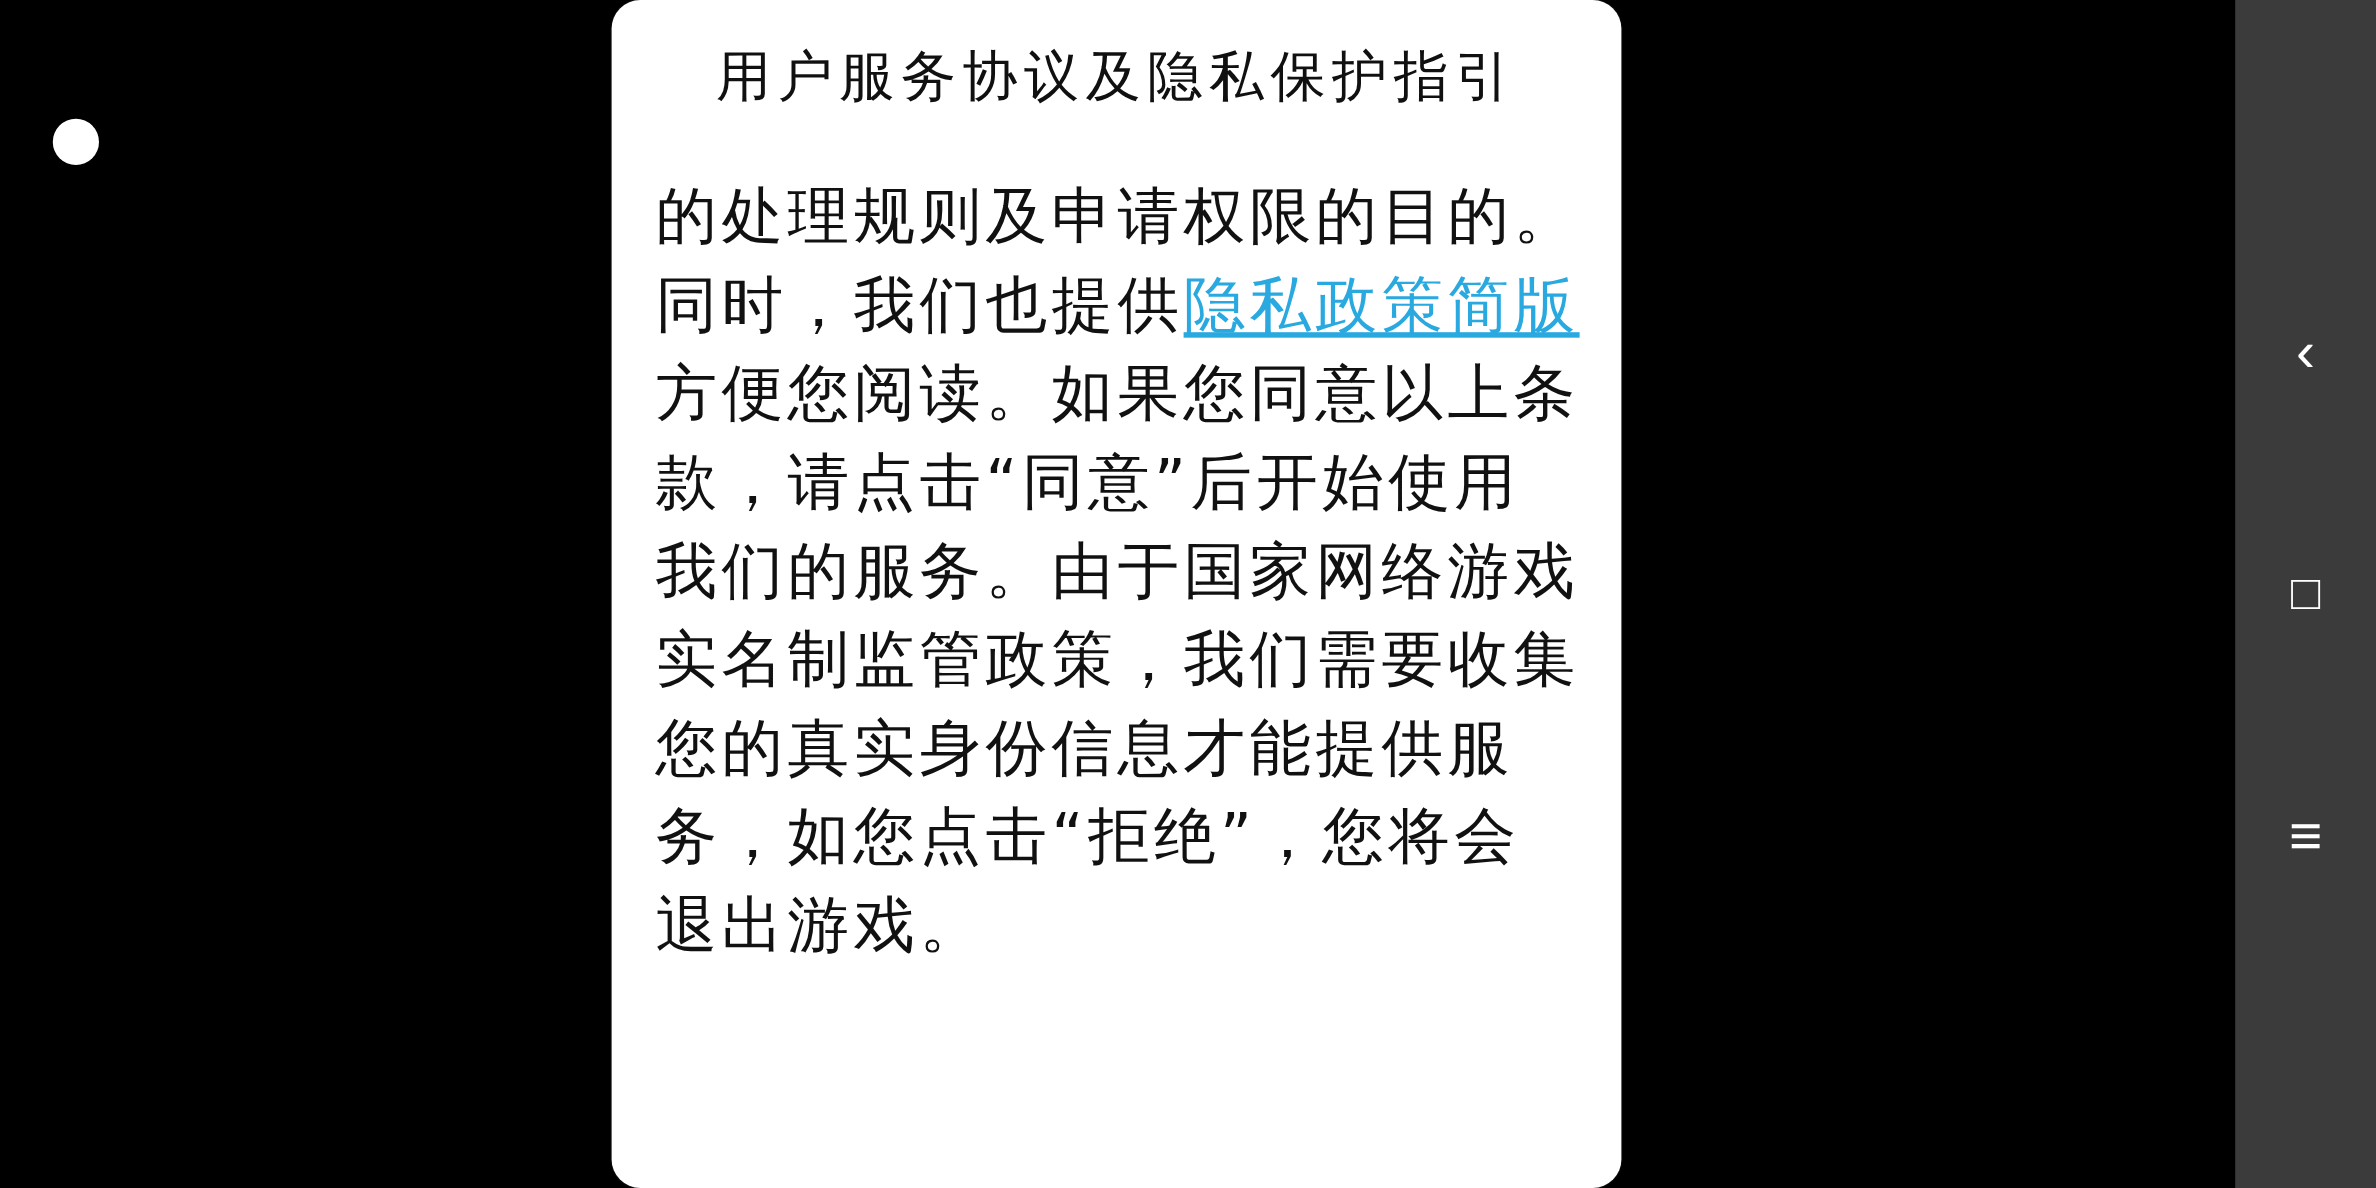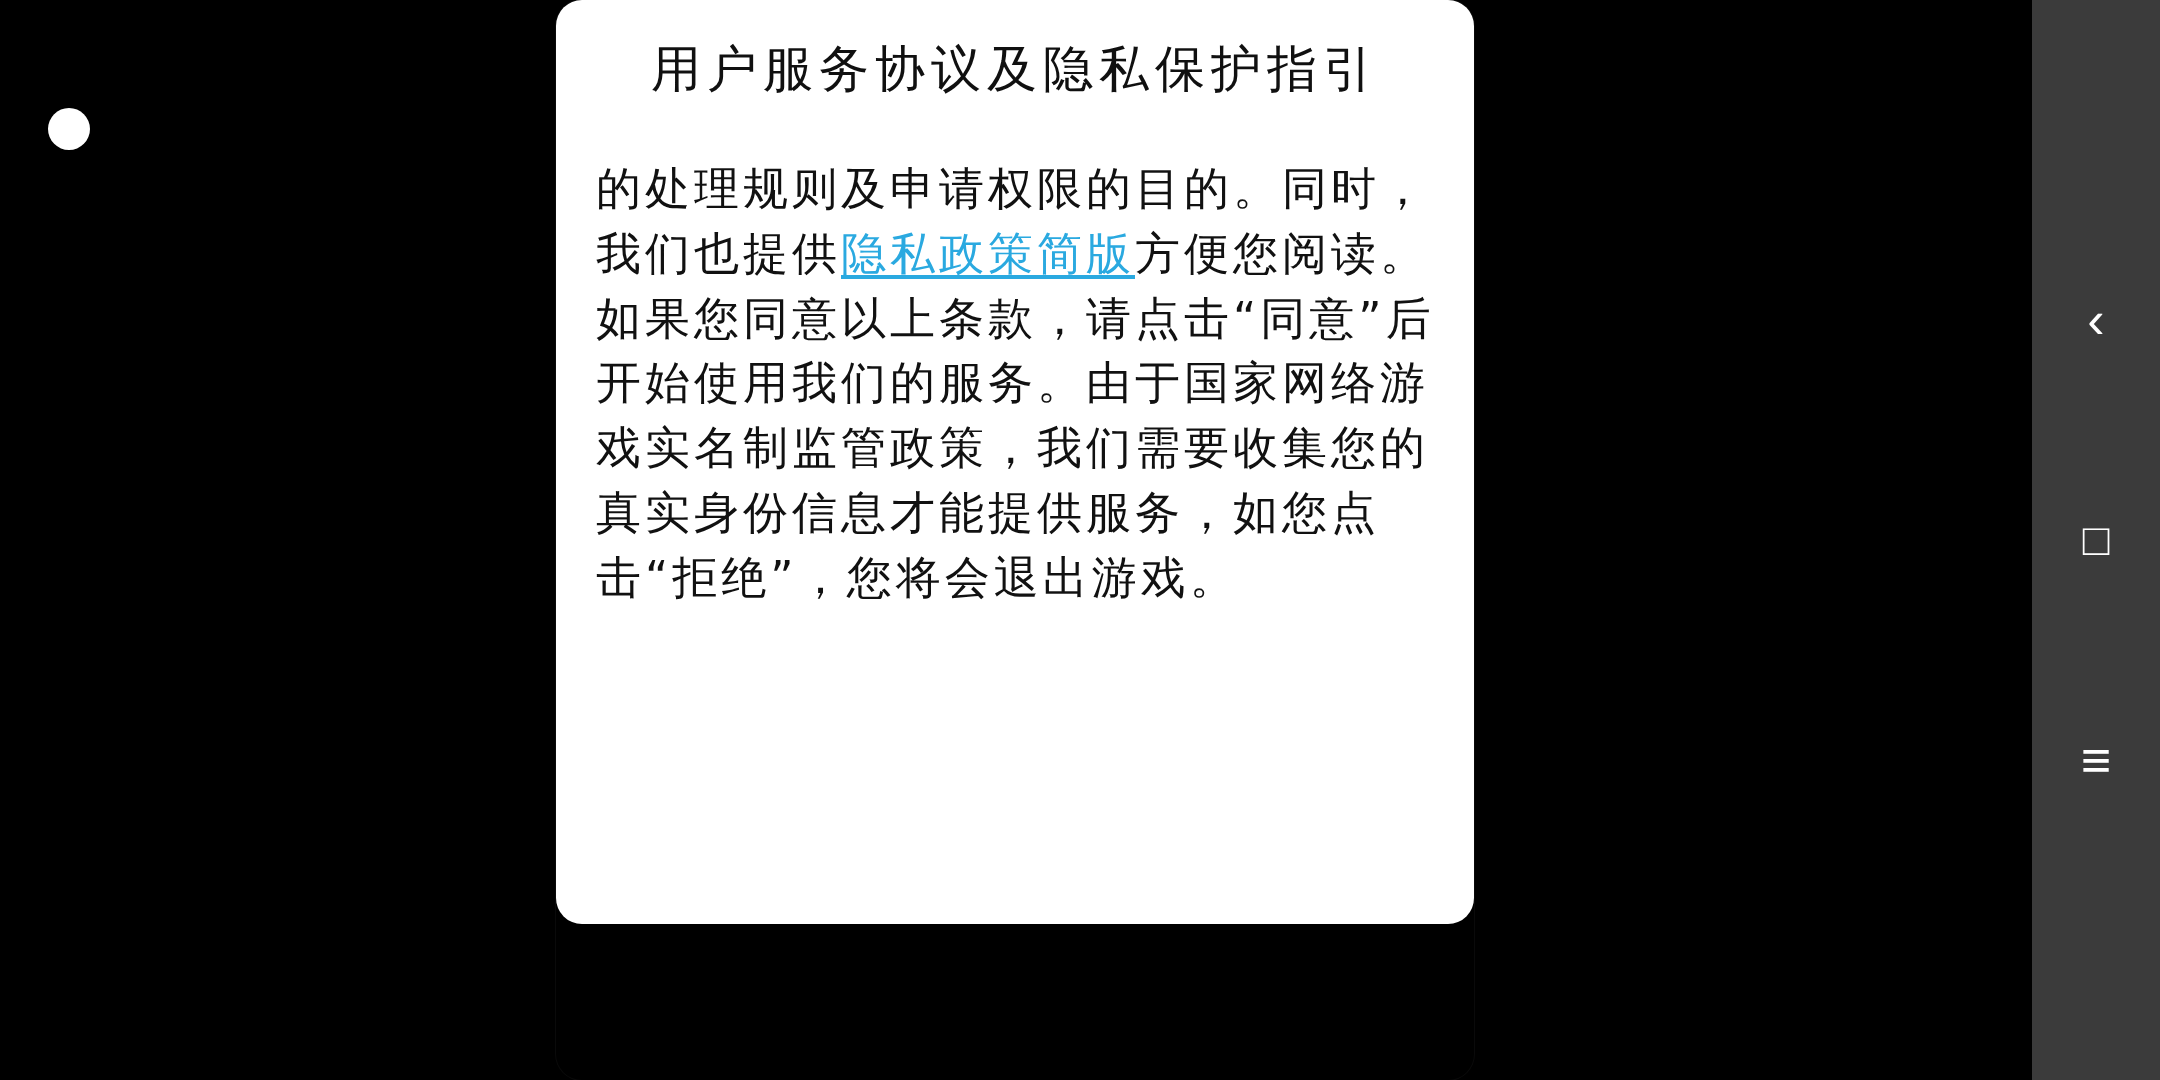--- a/index.html
+++ b/index.html
@@ -26,21 +26,21 @@
     height: 42px;
     border-radius: 50%;
     background: #ffffff;
   }
   
   .doc-card {
     position: absolute;
     left: 556px;
     top: 0px;
     width: 918px;
-    height: 924px;
+    height: 1080px;
     background: #ffffff;
     border-radius: 26px;
     overflow: hidden;
   }
   .doc-inner {
     position: absolute;
     left: 0;
     top: 0;
     width: 918px;
     padding: 0;
@@ -51,21 +51,21 @@
     font-size: 50px;
     line-height: 1.42;
     letter-spacing: 6px;
     color: #101010;
     text-align: center;
     font-weight: 400;
   }
   .doc-body {
     margin: 52px 36px 0 40px;
     font-family: "DejaVu Sans", sans-serif;
-    font-size: 45px;
+    font-size: 56px;
     line-height: 1.44;
     letter-spacing: 4px;
     color: #111111;
     text-align: left;
     word-break: break-all;
   }
   .doc-para {
     margin: 0 0 4px 0;
     text-indent: 0;
   }

